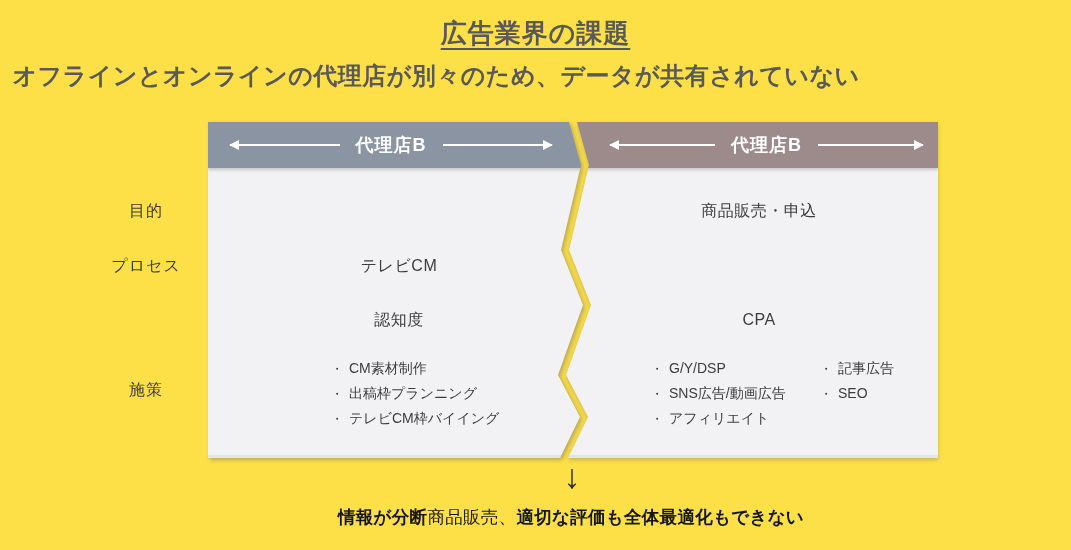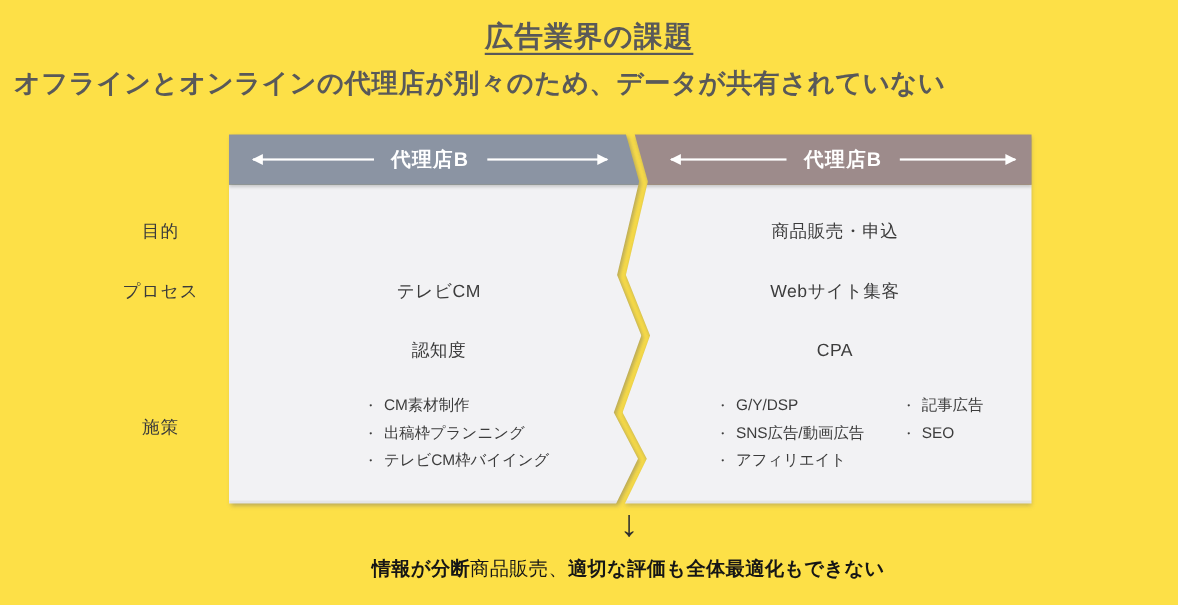--- a/index.html
+++ b/index.html
@@ -99,21 +99,20 @@
 
   <div class="panel-b-wrap">
     <div class="panel">
       <div class="panel-header header-b" style="background: rgb(157, 139, 139);">
         <div class="h-line cap-left"></div>
         <span class="agency-label">代理店B</span>
         <div class="h-line cap-right"></div>
       </div>
       <div class="panel-body" style="background: rgb(242, 242, 244);">
         <div class="cell-value v-purpose">商品販売・申込</div>
-        <div class="cell-value v-process">Webサイト集客</div>
         <div class="cell-value v-kpi">CPA</div>
         <ul class="measures measures-b1">
           <li>
               <span class="dot">・</span>
               <span>G/Y/DSP</span>
             </li>
           <li>
               <span class="dot">・</span>
               <span>SNS広告/動画広告</span>
             </li>

